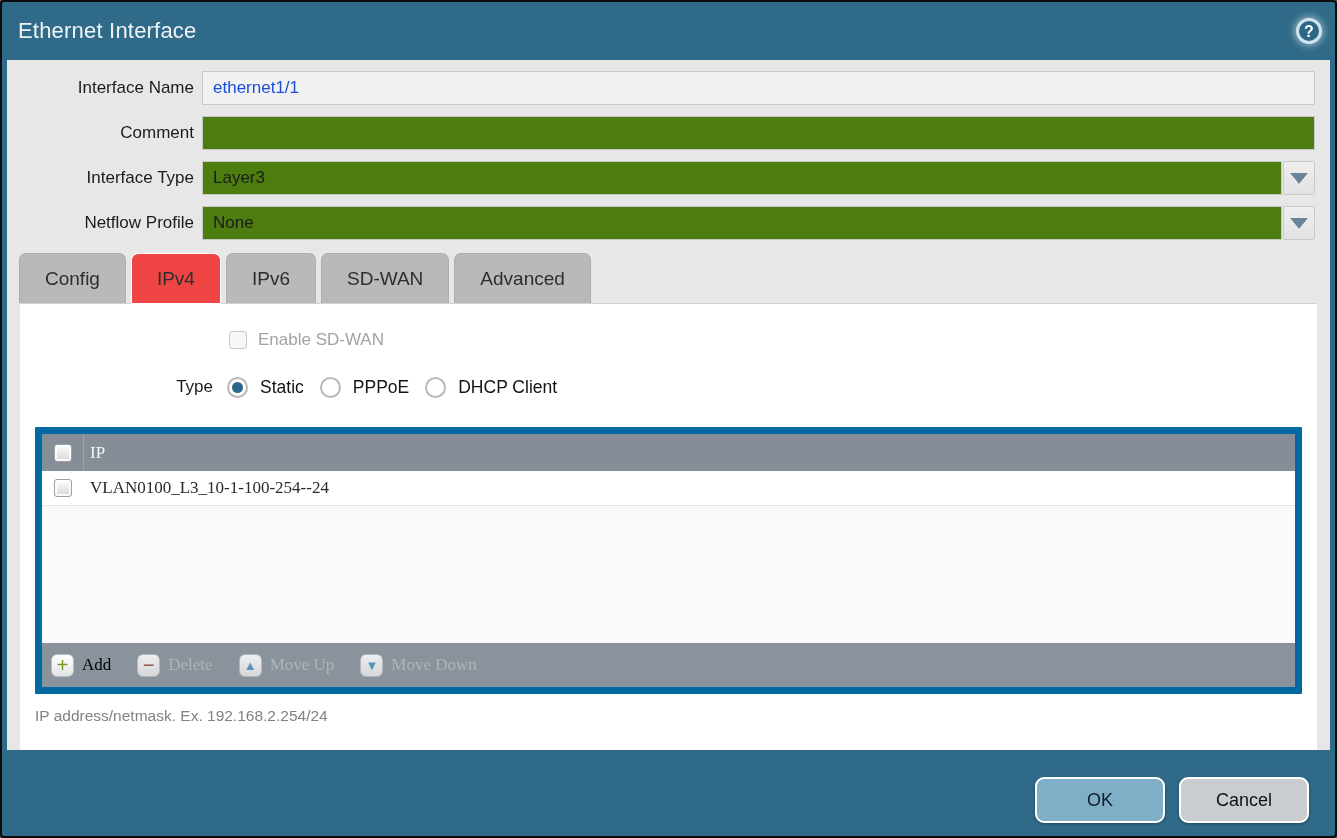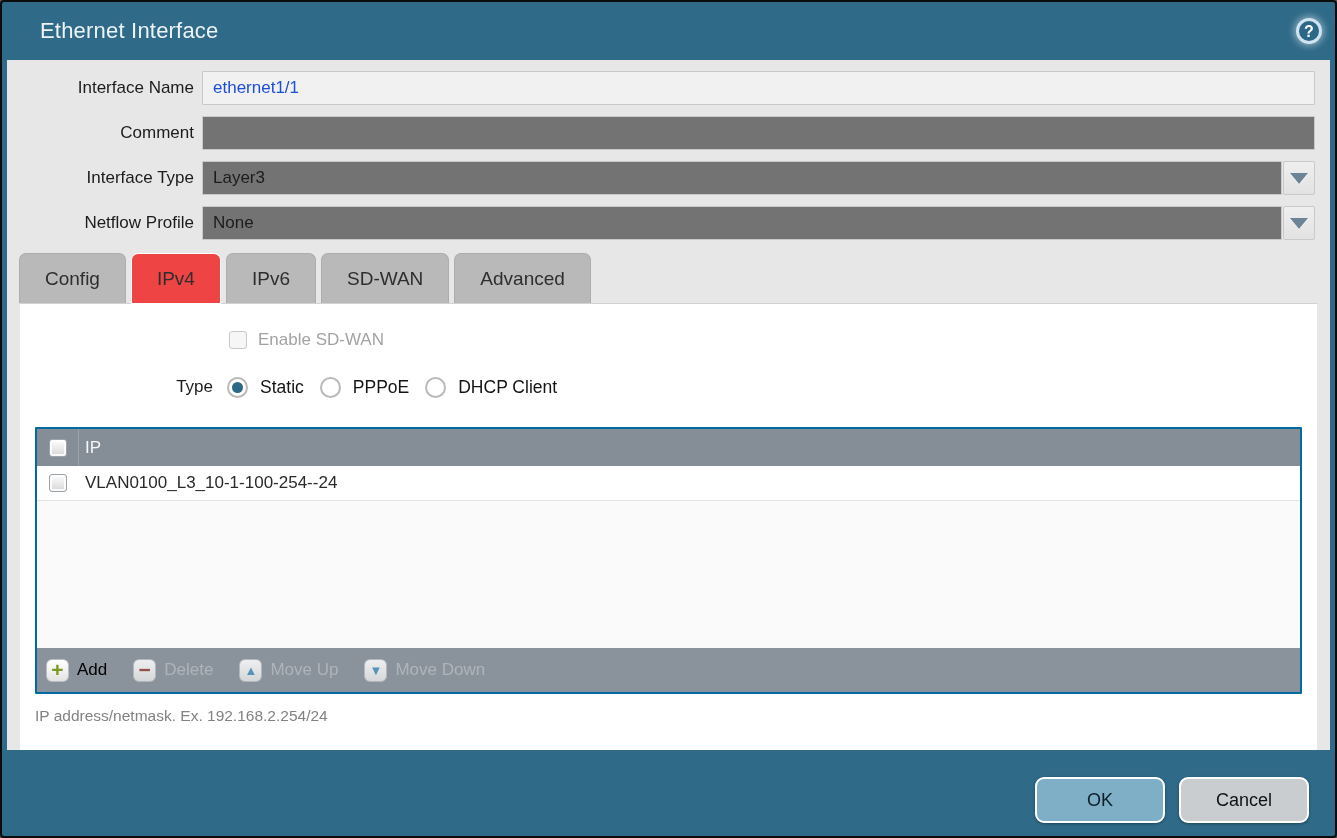--- a/index.html
+++ b/index.html
@@ -3,21 +3,20 @@
 <meta charset="utf-8">
 <style>
   * { margin:0; padding:0; box-sizing:border-box; }
   html,body { background:#555; }
   body { font-family:"Liberation Sans", sans-serif; }
 
   .dialog{
     position:relative; width:1337px; height:838px;
     background:#2f6a88; border:2px solid #0c0c0c; border-radius:4px;
     overflow:hidden;
-    padding-left:22px;
   }
 
   
   .titlebar{
     height:58px; display:flex; align-items:center; padding:0 16px;
     position:relative;
   }
   .titlebar .title{
     color:#eef3f6; font-size:22px; letter-spacing:.2px; font-weight:400;
   }
@@ -39,21 +38,21 @@
 
   
   .form-area{ padding-top:11px; }
   .form-row{ display:flex; align-items:center; height:34px; margin-bottom:11px; padding-right:15px; }
   .form-label{
     width:195px; text-align:right; padding-right:8px; flex:none;
     font-size:17px; color:#1c1c1c;
   }
   .field-wrap{ flex:1; display:flex; height:34px; }
   .text-input{
-    flex:1; height:34px; border:1px solid #c9c9c9; background:#737373;
+    flex:1; height:34px; border:1px solid #c9c9c9; background:#4d7c0f;
     font-family:"Liberation Sans", sans-serif; font-size:17px; color:#1c1c1c;
     padding:0 10px; border-radius:1px; outline:none;
   }
   .text-input.disabled{ background:#f1f1f1; color:#1d4ed8; }
   .dd-trigger{
     width:32px; height:34px; margin-left:1px; flex:none;
     background:linear-gradient(#efefef,#e2e2e2);
     border:1px solid #c9c9c9; border-radius:2px;
     display:flex; align-items:center; justify-content:center; cursor:pointer;
   }
@@ -108,21 +107,21 @@
     background:linear-gradient(#fefefe,#d7d7d7);
     box-shadow:inset 0 0 0 2px rgba(255,255,255,.85);
     cursor:pointer;
   }
   .checkbox.disabled{ border-color:#c9c9c9; background:#f6f6f6; box-shadow:none; cursor:default; }
 
   
   .ip-table{
     margin:28px 15px 0 15px; height:267px;
     display:flex; flex-direction:column;
-    border:2px solid #0369a1; border-radius:1px; overflow:hidden;
+    border:7px solid #0369a1; border-radius:1px; overflow:hidden;font-family:Liberation Serif, serif;
   }
   .tbl-header{
     height:37px; background:#858e97; display:flex; align-items:center; flex:none;
   }
   .cb-cell{
     width:42px; flex:none; display:flex; justify-content:center; align-items:center;
     align-self:stretch;
   }
   .tbl-header .cb-cell{ border-right:1px solid #9aa2aa; }
   .tbl-header .col-title{ color:#f4f6f8; font-size:17px; padding-left:6px; }

